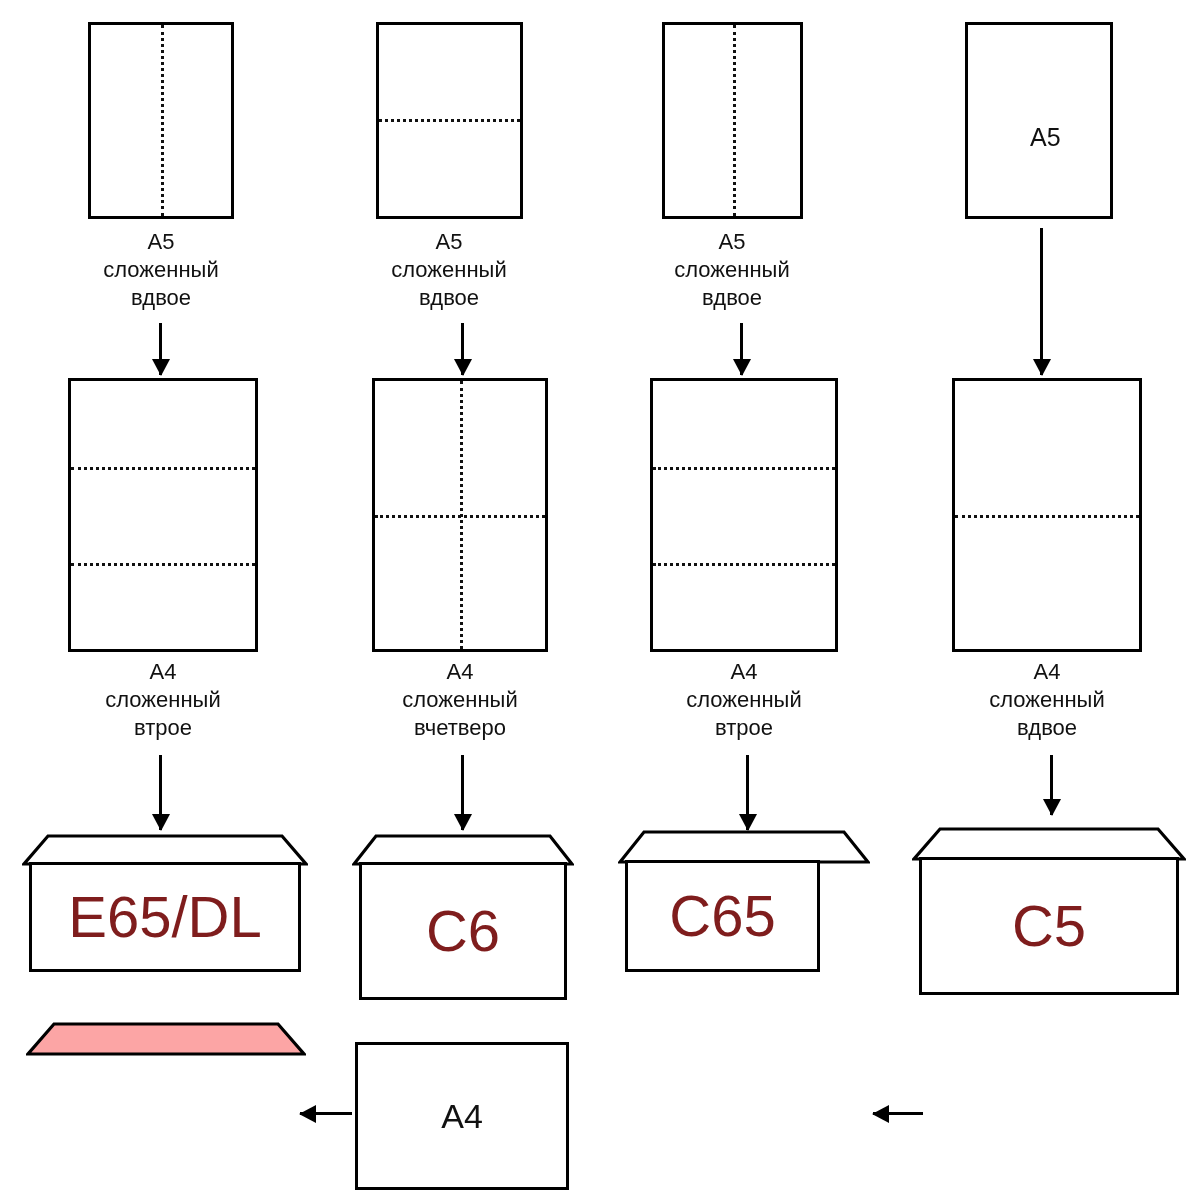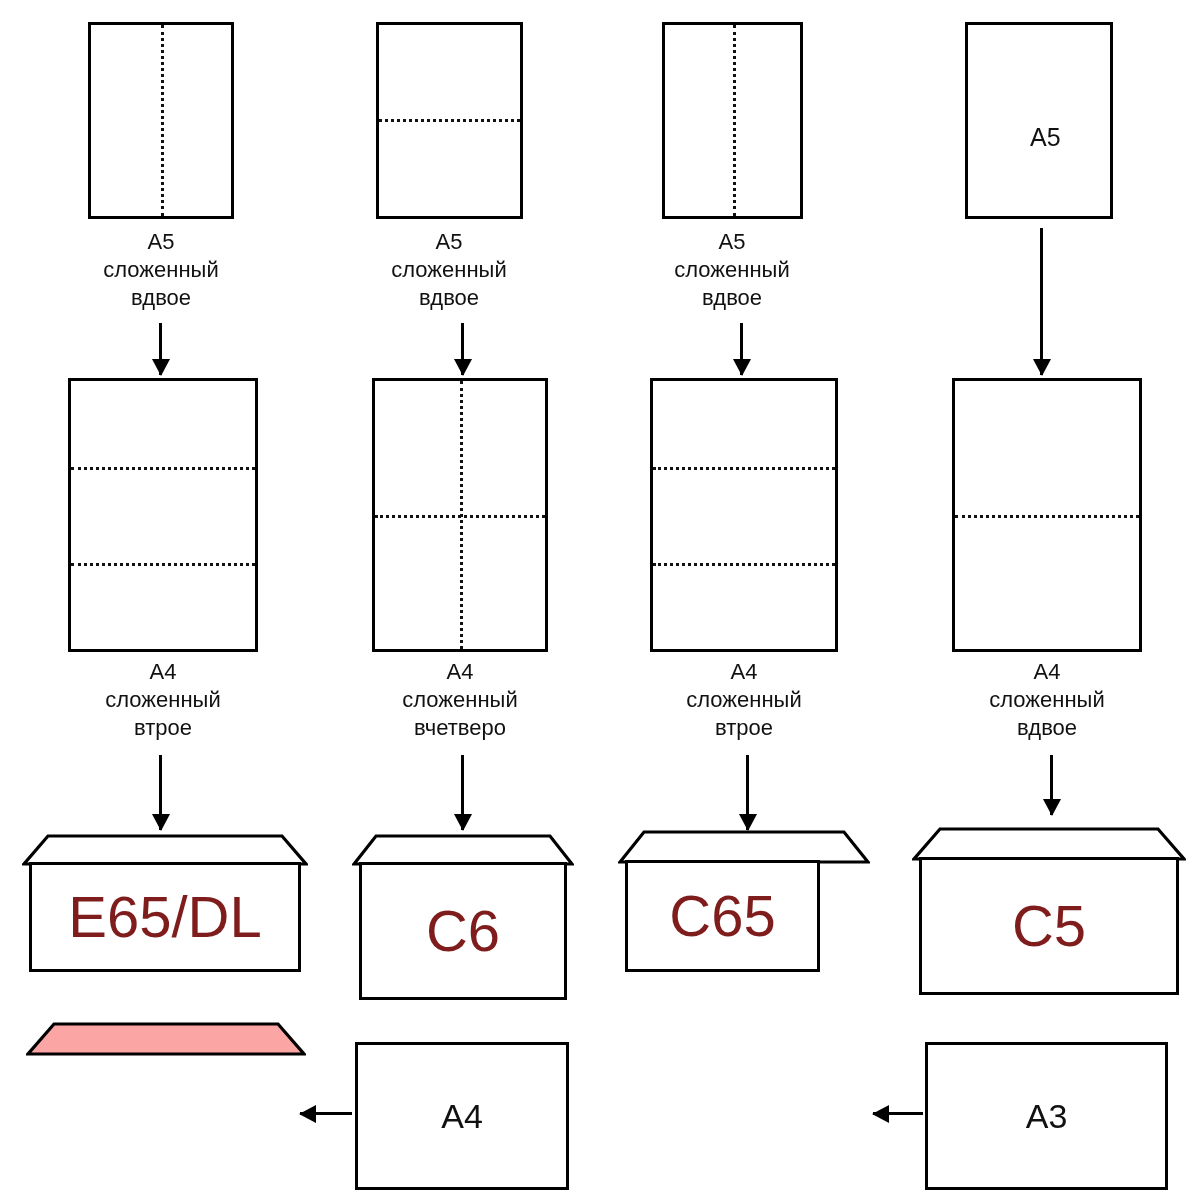--- a/index.html
+++ b/index.html
@@ -247,17 +247,14 @@
 
   <div class="arrow-left" style="left:300px;top:1112px;width:52px;"></div>
 
   <div class="plain-box" style="left:355px;top:1042px;width:214px;height:148px;">
     <span class="bx-text">A4</span>
   </div>
 
 
   <div class="arrow-left" style="left:873px;top:1112px;width:50px;"></div>
 
-  <div class="plain-box" style="left:925px;top:1042px;width:243px;height:148px;">
-    <span class="bx-text">A3</span>
-  </div>
 
 </div>
 
 </body></html>

